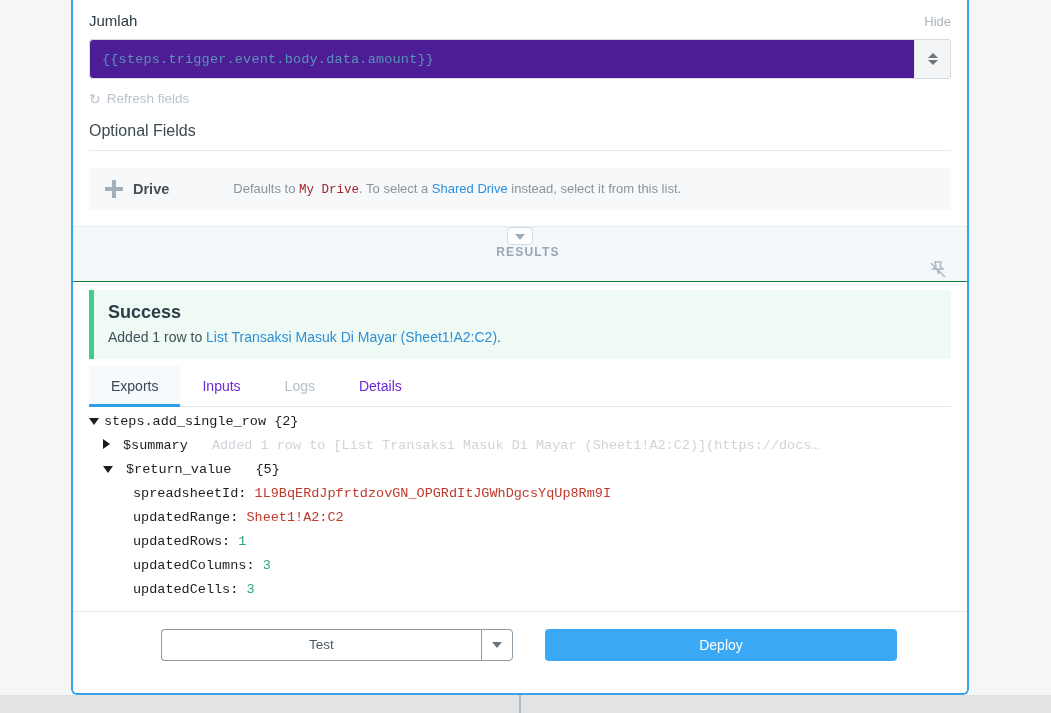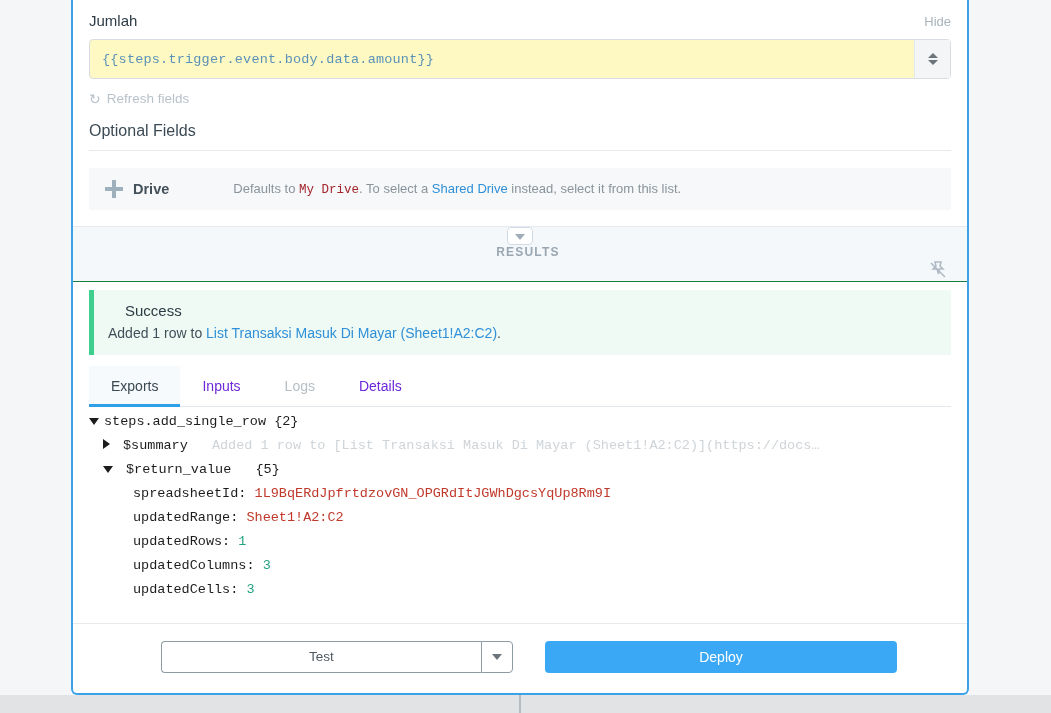--- a/index.html
+++ b/index.html
@@ -30,21 +30,21 @@
 
   
   .field-section { padding: 14px 16px 0 16px; }
   .field-head { display: flex; align-items: baseline; justify-content: space-between; }
   .field-label { font-size: 15px; color: #2b3a44; }
   .hide-link { font-size: 13px; color: #a9b4bd; cursor: pointer; }
 
   .input-wrap {
     position: relative; margin-top: 10px; height: 40px;
     border: 1px solid #d7dde2; border-radius: 4px;
-    background: #fef9c3; display: flex; align-items: center;
+    background: #4c1d95; display: flex; align-items: center;
   }
   .input-value {
     padding-left: 12px; font-size: 13.5px; color: #5b92b8;
     font-family: "Liberation Mono", monospace; letter-spacing: .2px;
   }
   .stepper {
     position: absolute; right: 0; top: 0; width: 36px; height: 38px;
     display: flex; flex-direction: column; align-items: center; justify-content: center;
     background: #f3f5f7; border-left: 1px solid #e3e8ec; gap: 2px; cursor: pointer;
   }
@@ -82,21 +82,21 @@
   .chev-down { width: 0; height: 0; border-left: 5px solid transparent; border-right: 5px solid transparent; border-top: 6px solid #9fadba; margin-top: 2px;}
   .results-label { margin-left: 16px; font-size: 12px; letter-spacing: 1.2px; color: #9aa7b2; font-weight: bold; }
   .pin-icon { margin-left: auto; width: 22px; height: 22px; cursor: pointer; }
 
   
   .banner-area { position: absolute; left: 0; top: 284px; width: 894px; padding: 0 16px; }
   .banner {
     margin-top: 8px; background: #eefaf3; border-left: 5px solid #3ecf8e;
     padding: 12px 14px 14px 14px;
   }
-  .banner-title { font-size: 15px; font-weight: normal; color: #2c3b45; margin-left: 17px; }
+  .banner-title { font-size: 18px; font-weight: bold; color: #2c3b45; }
   .banner-text { margin-top: 6px; font-size: 14px; color: #40505a; }
 
   
   .tabs { position: absolute; left: 16px; top: 368px; width: 862px; border-bottom: 1px solid #e3e8ec; display: flex; }
   .tab { padding: 12px 22px; font-size: 14px; color: #6d28d9; cursor: pointer; position: relative; }
   .tab.active { background: #f6fafd; color: #3a4850; }
   .tab.active::after { content: ""; position: absolute; left: 0; right: 0; bottom: -1px; height: 3px; background: #2f9fe8; }
   .tab.disabled { color: #b6bec5; }
 
   
@@ -107,21 +107,21 @@
   .tri-d { width: 0; height: 0; border-left: 5px solid transparent; border-right: 5px solid transparent; border-top: 7px solid #1d1d1d; margin-right: 5px; cursor: pointer; }
   .ind1 { padding-left: 14px; gap: 8px; }
   .ind2 { padding-left: 44px; }
   .key { color: #1d1d1d; }
   .v-str { color: #c0392b; }
   .v-num { color: #27a383; }
   .v-dim { color: #cfd4d8; }
 
   
   .footer {
-    position: absolute; left: 0; bottom: 4px; width: 894px; height: 66px;
+    position: absolute; left: 0; bottom: 16px; width: 894px; height: 66px;
     background: #fff; border-top: 1px solid #e6eaed;
     display: flex; align-items: center; padding-left: 88px; gap: 32px;
   }
   .test-group { display: flex; height: 32px; }
   .test-btn {
     width: 320px; border: 1px solid #8c9aa3; border-right: none; border-radius: 4px 0 0 4px;
     background: #fff; display: flex; align-items: center; justify-content: center;
     font-size: 13.5px; color: #4e5a63; cursor: pointer;
   }
   .test-caret {

